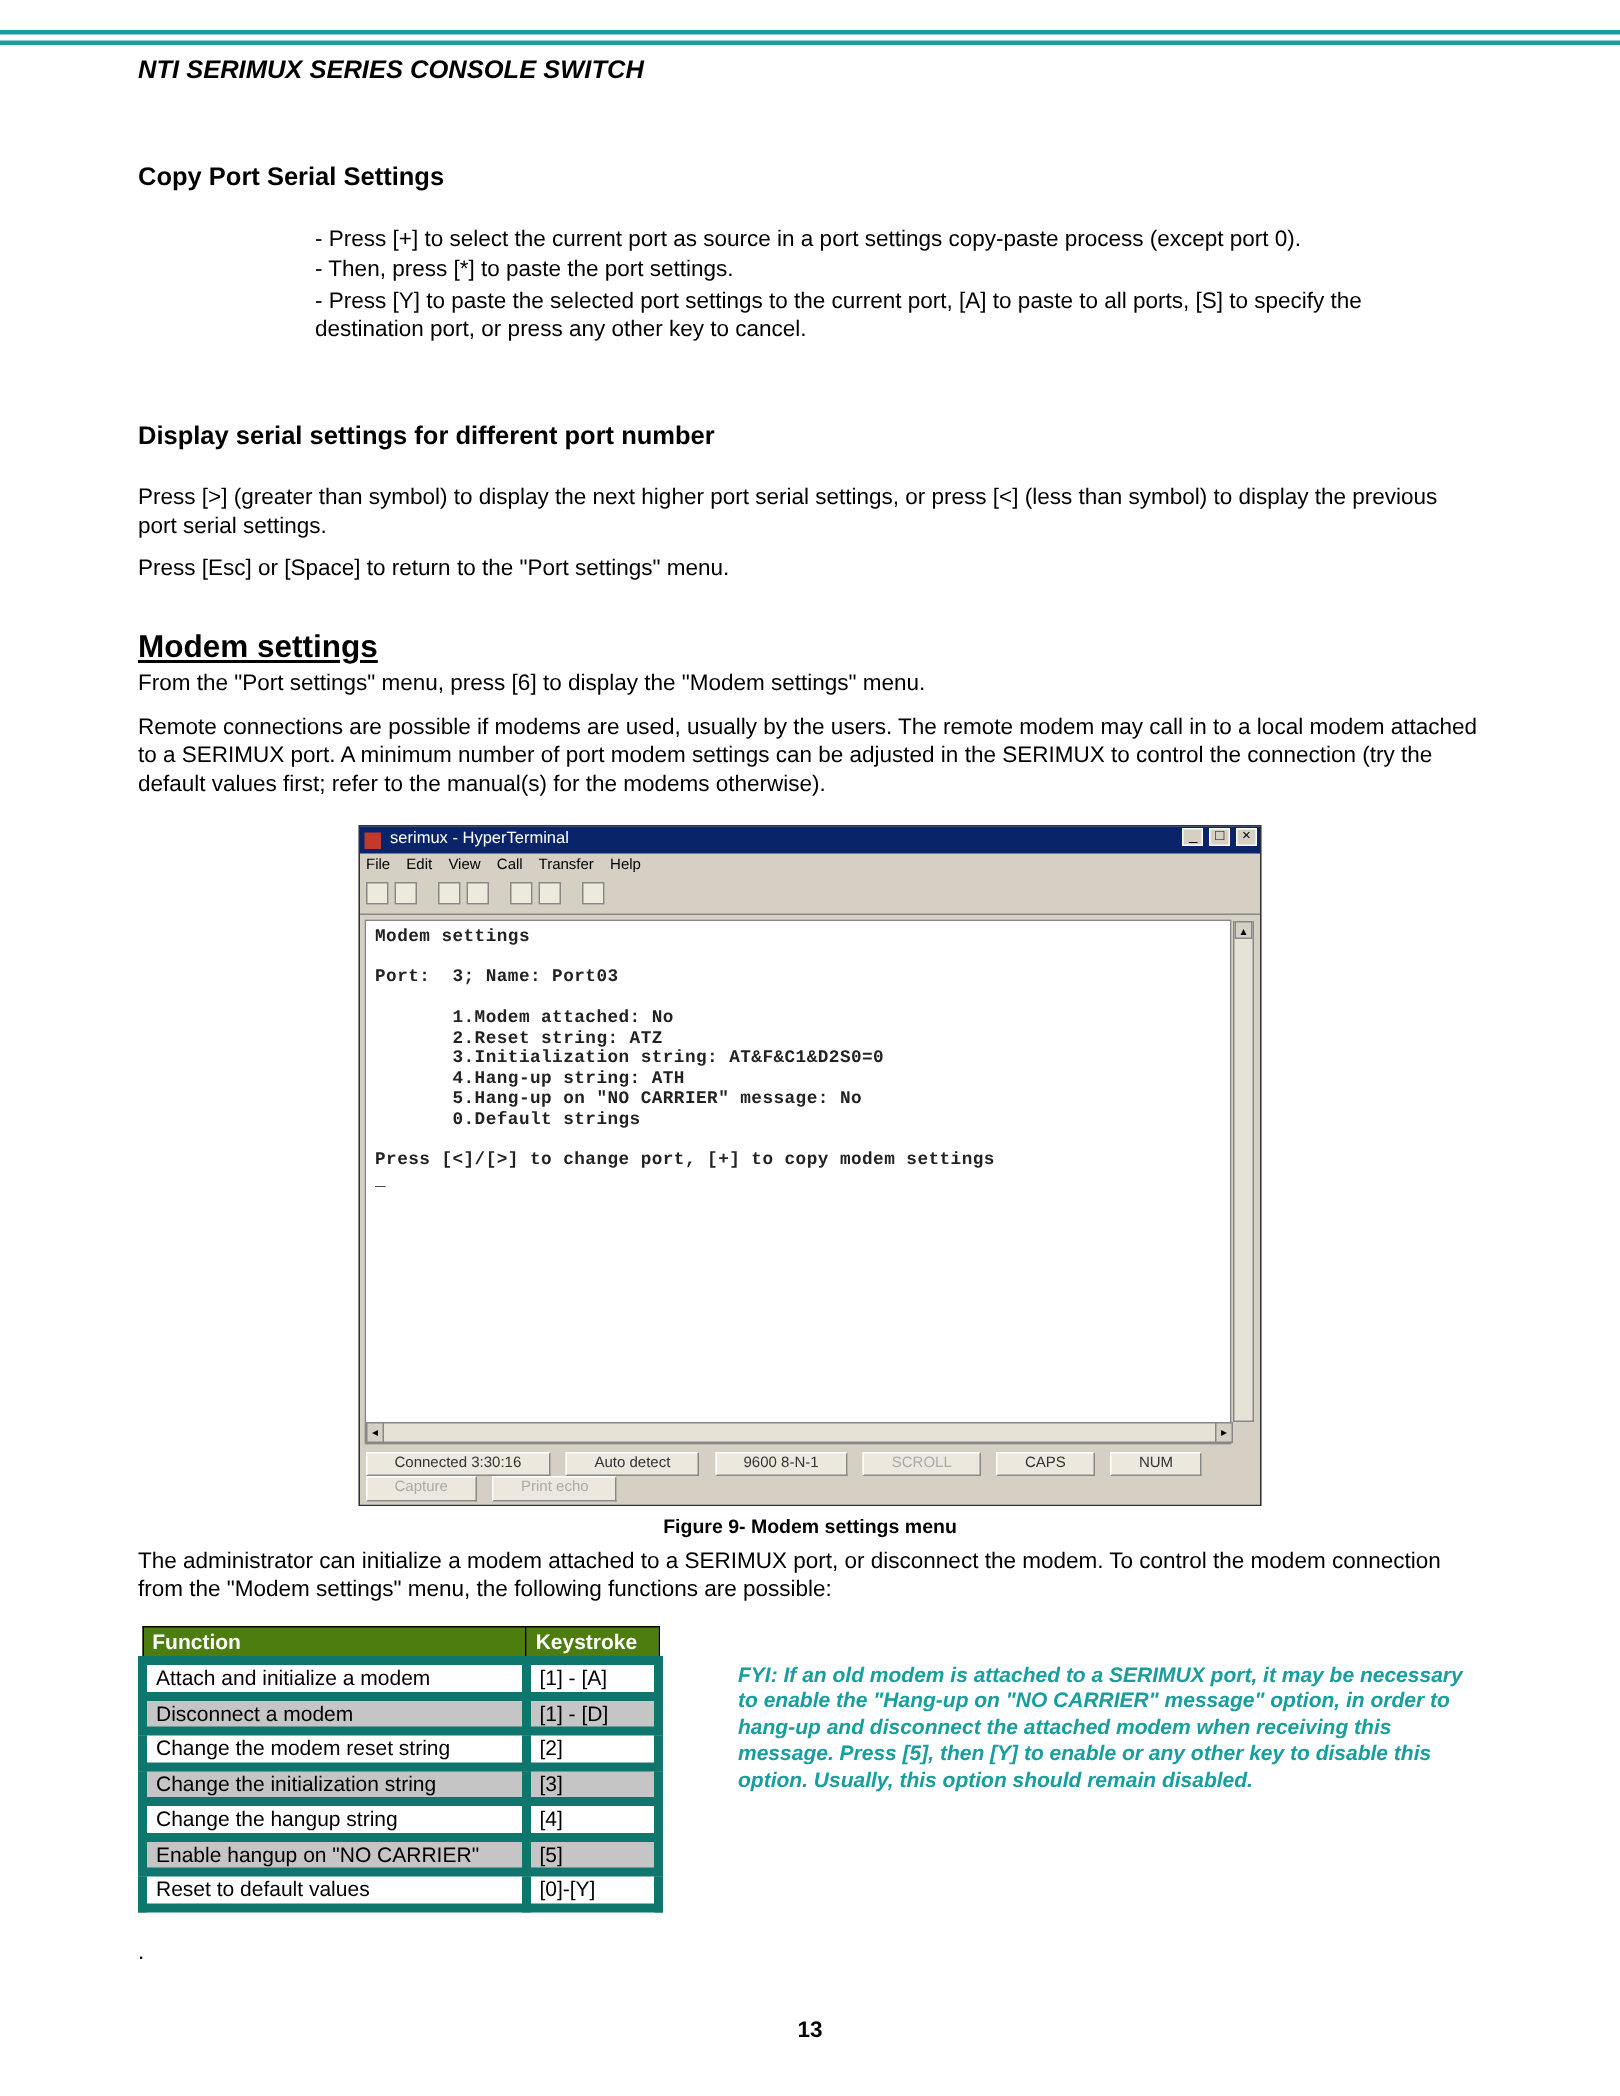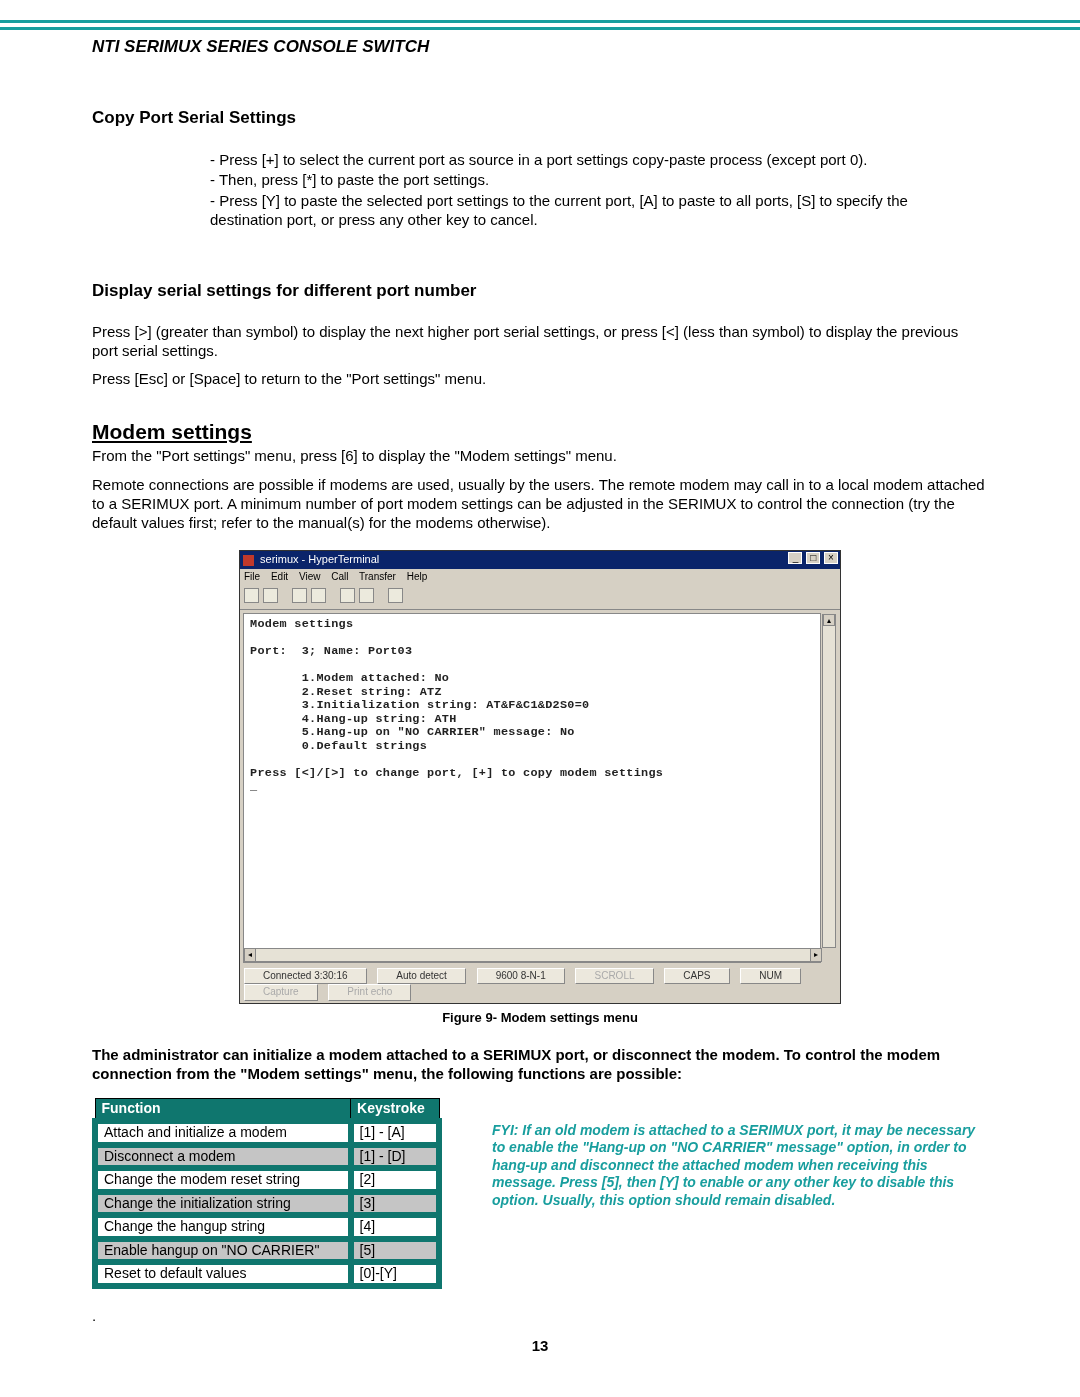--- a/index.html
+++ b/index.html
@@ -194,42 +194,42 @@
   .tw-status span.dim { color: #aaa; }
   .fig-caption { font-size: 13px; font-weight: bold; text-align: center; margin-top: 6px; }
   .below-figure { display: flex; gap: 50px; align-items: flex-start; margin-top: 14px; }
   .func-col { width: 350px; }
   table.func {
     border-collapse: collapse;
     width: 100%;
     font-size: 14px;
   }
   table.func th {
-    background: #0f766e;
+    background: #4d7c0f;
     color: #fff;
     text-align: left;
     font-weight: bold;
     padding: 1px 6px;
     border: 1px solid #000;
   }
   table.func td {
     padding: 0px 6px;
     border: 6px solid #0f766e;
   }
   table.func tr.odd td { background: #c5c5c5; }
   .fyi-col {
     flex: 1;
     color: #189e9e;
     font-weight: bold;
     font-style: italic;
     font-size: 14px;
     line-height: 1.25;
     padding-top: 24px;
   }
-  .page-num { text-align: center; font-weight: bold; margin-top: 12px; }
+  .page-num { text-align: center; font-weight: bold; margin-top: 34px; }
 </style>
 </head>
 <body>
 
 <div class="page">
   <div class="double-rule"></div>
   <div class="header-title">NTI SERIMUX SERIES CONSOLE SWITCH</div>
 
   <div class="content">
     <h2 class="section-h">Copy Port Serial Settings</h2>
@@ -302,21 +302,21 @@
           <span class="dim">SCROLL</span>
           <span>CAPS</span>
           <span>NUM</span>
           <span class="dim">Capture</span>
           <span class="dim">Print echo</span>
         </div>
       </div>
       <div class="fig-caption">Figure 9- Modem settings menu</div>
     </div>
 
-    <p class="body" style="margin-top:20px;font-weight:bold;">The administrator can initialize a modem attached to a SERIMUX port, or disconnect the modem.  To control the modem connection from the "Modem settings" menu, the following functions are possible:</p>
+    <p class="body" style="margin-top:6px;">The administrator can initialize a modem attached to a SERIMUX port, or disconnect the modem.  To control the modem connection from the "Modem settings" menu, the following functions are possible:</p>
 
     <div class="below-figure">
       <div class="func-col">
         <table class="func">
           <tbody>
               <tr>
             <th>Function</th>
             <th>Keystroke</th>
           </tr>
           <tr>

